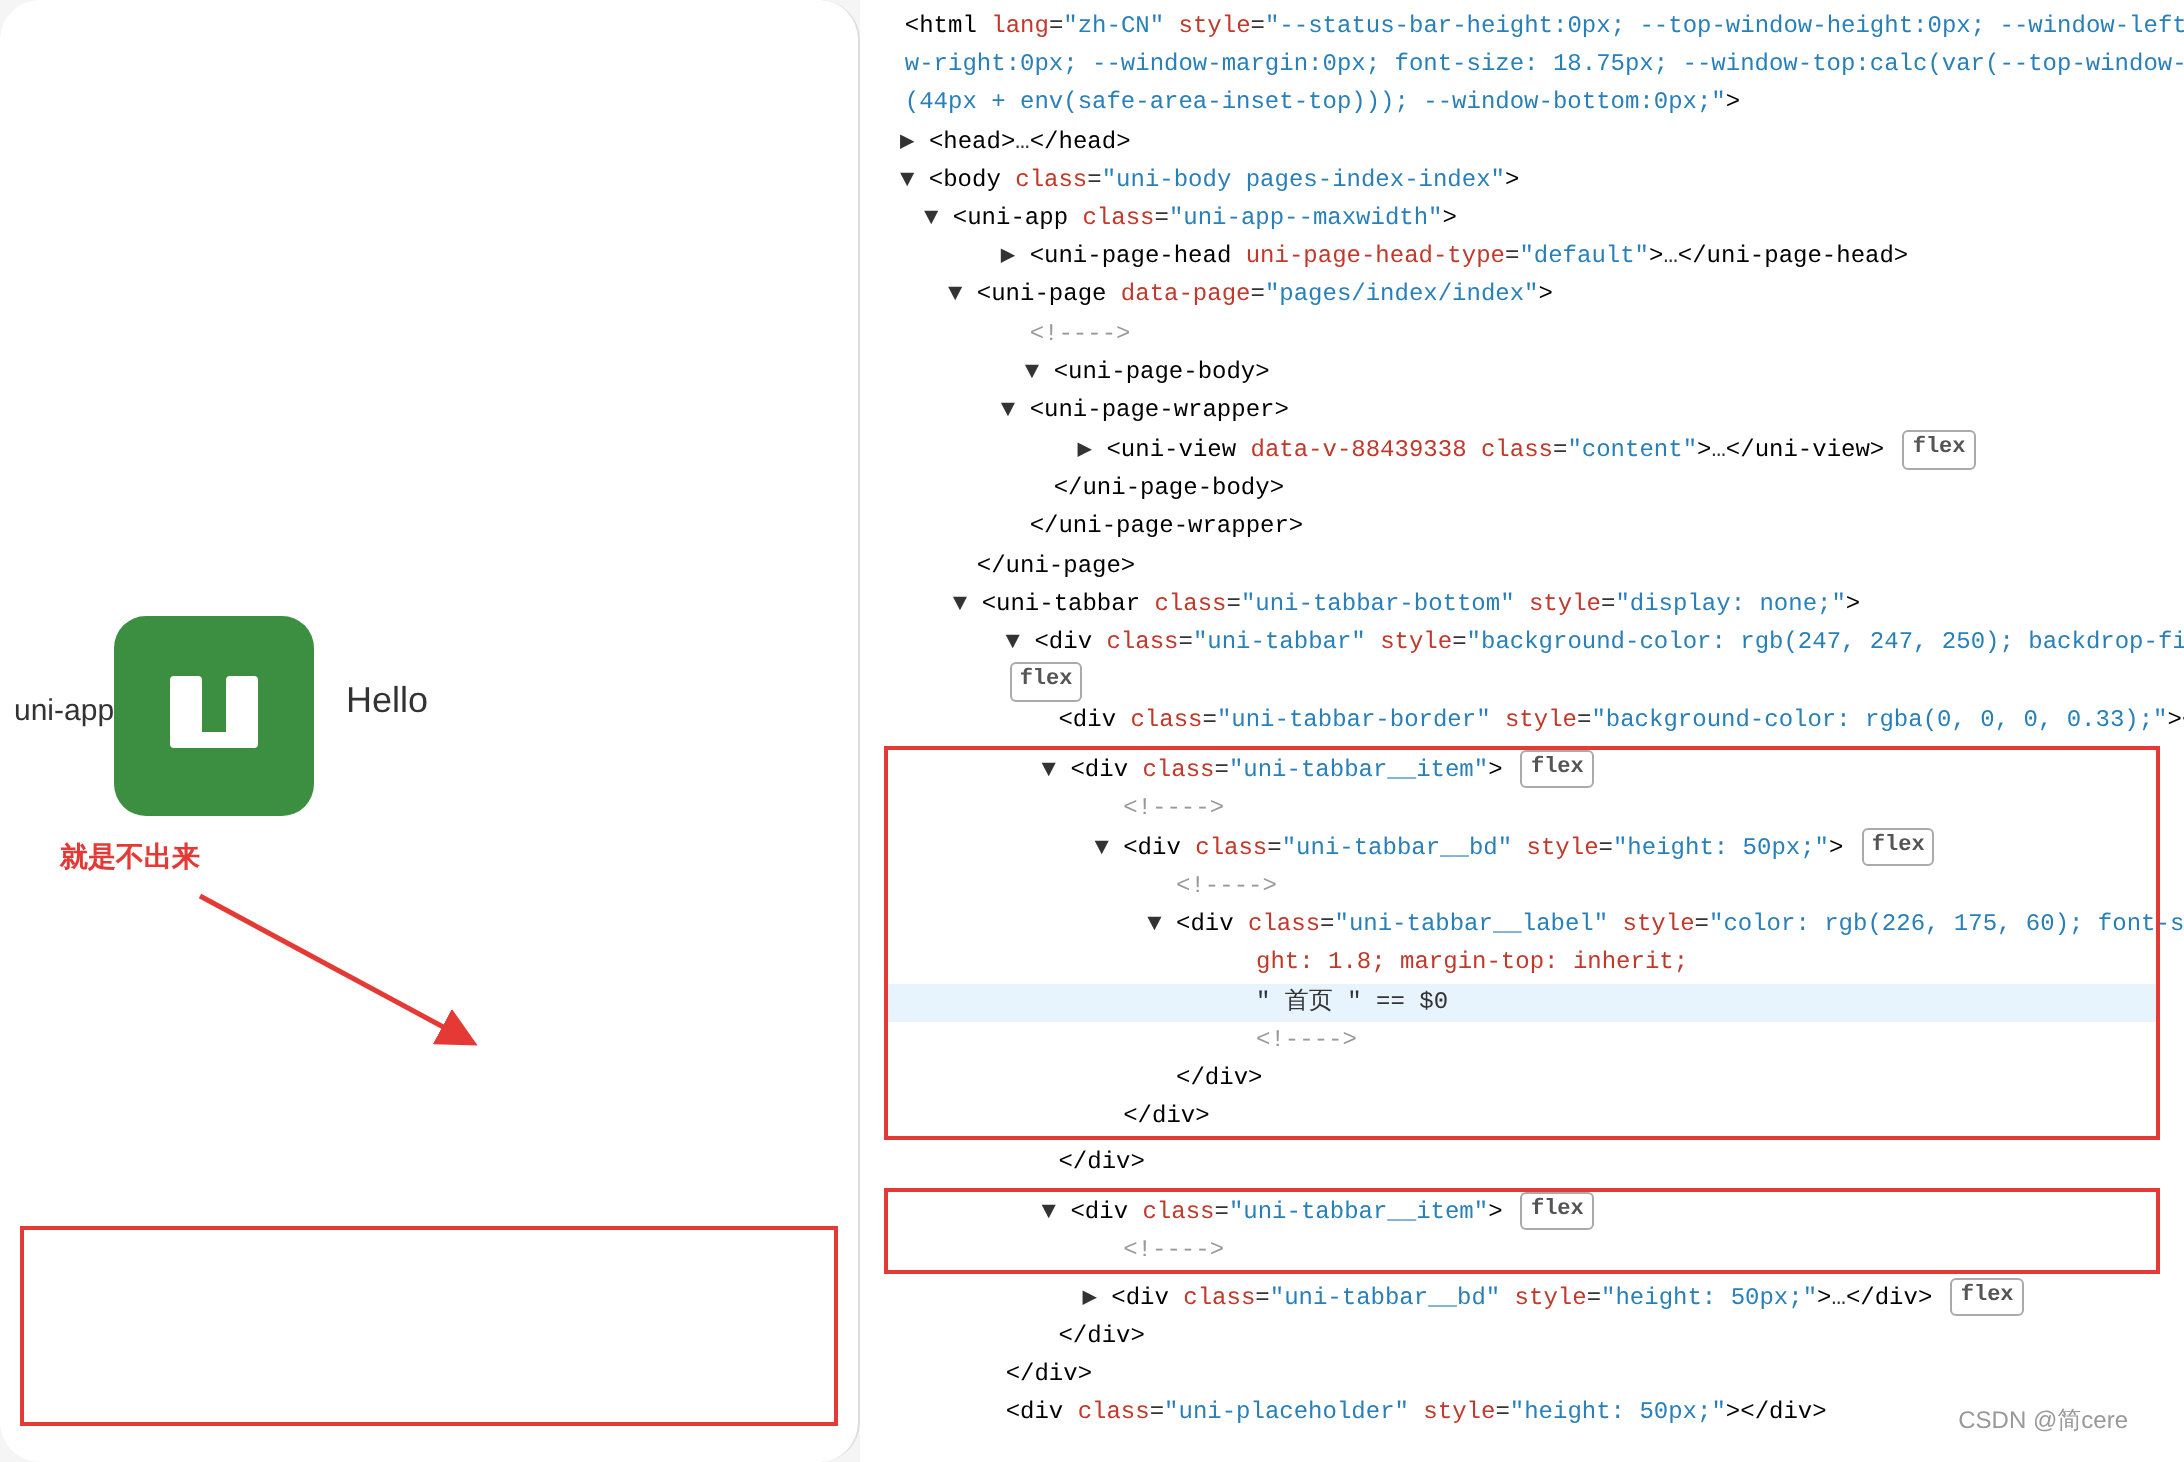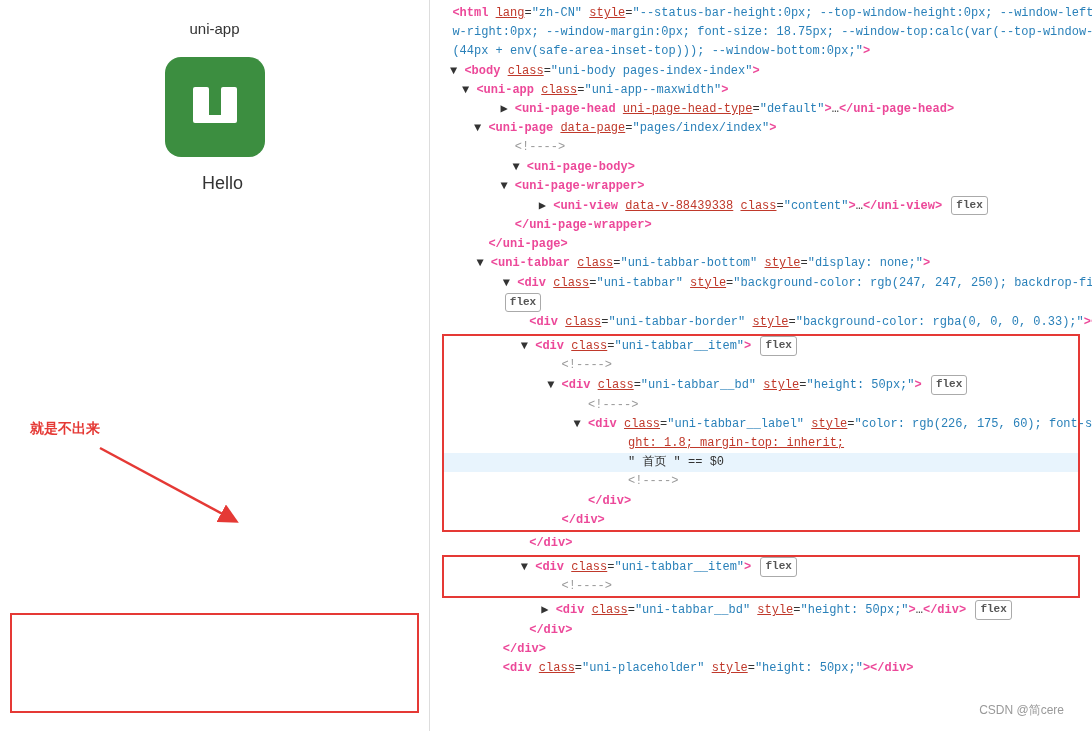--- a/index.html
+++ b/index.html
@@ -13,24 +13,25 @@
       font-size: 13px;
     }
 
     
     .left-panel {
       width: 430px;
       min-width: 430px;
       background: #fff;
       border-right: 1px solid #ddd;
       display: flex;
-      flex-direction: column;
+      flex-direction: row;
       align-items: center;
-      padding: 20px 28px;
+      padding: 20px 7px;
       position: relative;
+      border-radius: 20px;
     }
 
     .app-title {
       font-size: 15px;
       color: #333;
       margin-bottom: 20px;
       font-weight: normal;
     }
 
     .app-icon {
@@ -102,22 +103,22 @@
     .code-line {
       white-space: pre;
       display: block;
     }
 
     .code-line.highlighted {
       background: #e8f4fd;
     }
 
     
-    .tag { color: #ec4899; font-weight: bold; }
-    .attr { color: #c0392b; text-decoration: underline; }
+    .tag { color: #000000; }
+    .attr { color: #c0392b; }
     .val { color: #2980b9; }
     .comment { color: #999; }
     .text-content { color: #333; }
 
     
     .flex-badge {
       display: inline-block;
       background: #fff;
       border: 1px solid #aaa;
       border-radius: 3px;
@@ -176,28 +177,30 @@
 
   <div class="bottom-box"></div>
 </div>
 
 <div class="right-panel">
 
   <span class="code-line">  <span class="tag">&lt;html</span> <span class="attr">lang</span>=<span class="val">"zh-CN"</span> <span class="attr">style</span>=<span class="val">"--status-bar-height:0px; --top-window-height:0px; --window-left:0px;</span></span>
   <span class="code-line">  <span class="val">w-right:0px; --window-margin:0px; font-size: 18.75px; --window-top:calc(var(--top-window-height</span></span>
   <span class="code-line">  <span class="val">(44px + env(safe-area-inset-top))); --window-bottom:0px;"</span><span class="tag">&gt;</span></span>
 
+  <span class="code-line indent1">▶ <span class="tag">&lt;head&gt;</span><span class="text-content">…</span><span class="tag">&lt;/head&gt;</span></span>
   <span class="code-line indent1">▼ <span class="tag">&lt;body</span> <span class="attr">class</span>=<span class="val">"uni-body pages-index-index"</span><span class="tag">&gt;</span></span>
   <span class="code-line indent2">▼ <span class="tag">&lt;uni-app</span> <span class="attr">class</span>=<span class="val">"uni-app--maxwidth"</span><span class="tag">&gt;</span></span>
   <span class="code-line indent4">  ▶ <span class="tag">&lt;uni-page-head</span> <span class="attr">uni-page-head-type</span>=<span class="val">"default"</span><span class="tag">&gt;</span><span class="text-content">…</span><span class="tag">&lt;/uni-page-head&gt;</span></span>
   <span class="code-line indent3">▼ <span class="tag">&lt;uni-page</span> <span class="attr">data-page</span>=<span class="val">"pages/index/index"</span><span class="tag">&gt;</span></span>
   <span class="code-line indent4">    <span class="comment">&lt;!----&gt;</span></span>
   <span class="code-line indent5">  ▼ <span class="tag">&lt;uni-page-body&gt;</span></span>
   <span class="code-line indent4">  ▼ <span class="tag">&lt;uni-page-wrapper&gt;</span></span>
   <span class="code-line indent6">    ▶ <span class="tag">&lt;uni-view</span> <span class="attr">data-v-88439338</span> <span class="attr">class</span>=<span class="val">"content"</span><span class="tag">&gt;</span><span class="text-content">…</span><span class="tag">&lt;/uni-view&gt;</span> <span class="flex-badge">flex</span></span>
+  <span class="code-line indent5">    <span class="tag">&lt;/uni-page-body&gt;</span></span>
   <span class="code-line indent4">    <span class="tag">&lt;/uni-page-wrapper&gt;</span></span>
   <span class="code-line indent3">  <span class="tag">&lt;/uni-page&gt;</span></span>
 
   <span class="code-line indent2">  ▼ <span class="tag">&lt;uni-tabbar</span> <span class="attr">class</span>=<span class="val">"uni-tabbar-bottom"</span> <span class="attr">style</span>=<span class="val">"display: none;"</span><span class="tag">&gt;</span></span>
   <span class="code-line indent3">    ▼ <span class="tag">&lt;div</span> <span class="attr">class</span>=<span class="val">"uni-tabbar"</span> <span class="attr">style</span>=<span class="val">"background-color: rgb(247, 247, 250); backdrop-filter: no</span></span>
   <span class="code-line indent3">    <span class="flex-badge">flex</span></span>
   <span class="code-line indent4">      <span class="tag">&lt;div</span> <span class="attr">class</span>=<span class="val">"uni-tabbar-border"</span> <span class="attr">style</span>=<span class="val">"background-color: rgba(0, 0, 0, 0.33);"</span><span class="tag">&gt;&lt;/div&gt;</span></span>
 
   <span style="display:block; border: 2px solid #e53935; margin: 2px 4px;">
   <span class="code-line indent4">    ▼ <span class="tag">&lt;div</span> <span class="attr">class</span>=<span class="val">"uni-tabbar__item"</span><span class="tag">&gt;</span> <span class="flex-badge">flex</span></span>

